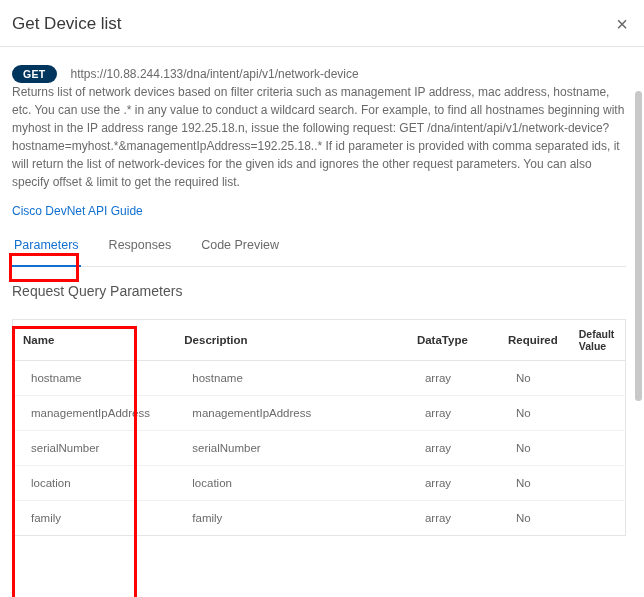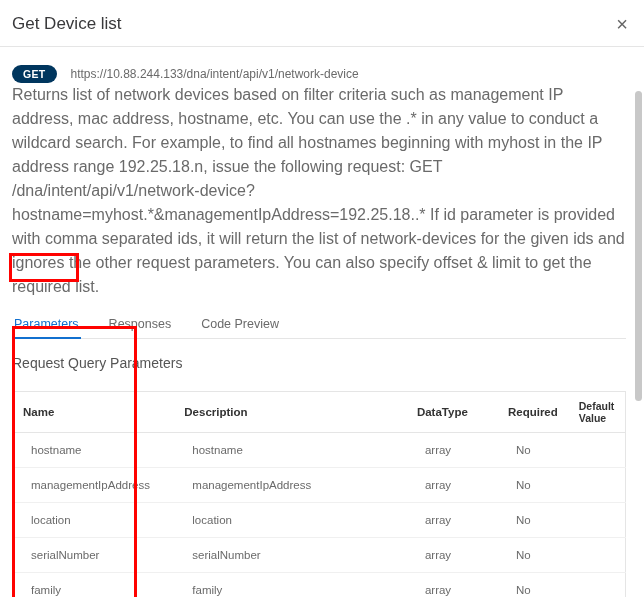--- a/index.html
+++ b/index.html
@@ -7,24 +7,24 @@
 .modal { width: 644px; height: 597px; position: relative; }
 .header { display: flex; justify-content: space-between; align-items: center; padding: 14px 16px 12px 12px; border-bottom: 1px solid #e5e5e5; }
 .title { font-size: 17px; font-weight: 400; color: #39393b; }
 .close { font-size: 20px; color: #666; cursor: pointer; line-height: 1; font-weight: 300; }
 .scroll-area { height: 552px; overflow-y: auto; position: relative; }
 
 .inner { padding: 18px 18px 0 12px; }
 .endpoint-row { display: flex; align-items: center; gap: 14px; }
 .method-badge { background: #00365e; color: #fff; font-size: 10.5px; font-weight: 600; letter-spacing: 0.3px; padding: 3px 11px; border-radius: 10px; }
 .endpoint-url { color: #6a6a6a; font-size: 12px; }
-.description { color: #6a6a6a; font-size: 16px; line-height: 1.5; margin-bottom: 12px; }
+.description { color: #6a6a6a; font-size: 12px; line-height: 1.5; margin-bottom: 12px; }
 .link { color: #1170cf; font-size: 12px; text-decoration: none; display: inline-block; margin-bottom: 14px; }
 .tabs { display: flex; gap: 26px; border-bottom: 1px solid #e5e5e5; margin-bottom: 16px; }
-.tab { font-size: 12.5px; color: #6a6a6a; padding: 6px 2px 7px; cursor: pointer; position: relative; }
+.tab { font-size: 12.5px; color: #6a6a6a; padding: 6px 2px 14px; cursor: pointer; position: relative; }
 .tab.active { color: #1170cf; }
 .tab.active::after { content: ""; position: absolute; left: 0; right: 0; bottom: -1px; height: 2px; background: #1170cf; }
 .section-title { font-size: 14px; color: #555; margin-bottom: 20px; }
 .table { width: 100%; border: 1px solid #e5e5e5; border-collapse: collapse; font-size: 11.5px; }
 .table th { text-align: left; font-weight: 600; color: #333; padding: 8px 10px; border-bottom: 1px solid #e5e5e5; background: #fff; }
 .table td { padding: 11px 18px; color: #6a6a6a; border-top: 1px solid #f0f0f0; }
 .col-name { width: 160px; }
 .col-desc { width: 230px; }
 .col-type { width: 90px; }
 .col-req { width: 70px; }
@@ -46,20 +46,21 @@
     <div class="scrollbar-thumb"></div>
     <div class="inner">
 
       <div class="endpoint-row">
         <span class="method-badge">GET</span>
         <span class="endpoint-url">https://10.88.244.133/dna/intent/api/v1/network-device</span>
       </div>
 
       <p class="description">Returns list of network devices based on filter criteria such as management IP address, mac address, hostname, etc. You can use the .* in any value to conduct a wildcard search. For example, to find all hostnames beginning with myhost in the IP address range 192.25.18.n, issue the following request: GET /dna/intent/api/v1/network-device?hostname=myhost.*&amp;managementIpAddress=192.25.18..* If id parameter is provided with comma separated ids, it will return the list of network-devices for the given ids and ignores the other request parameters. You can also specify offset &amp; limit to get the required list.</p>
 
+      <a class="link" href="#">Cisco DevNet API Guide</a>
 
       <div class="tabs">
         <div class="tab active">Parameters</div>
         <div class="tab">Responses</div>
         <div class="tab">Code Preview</div>
       </div>
 
       <div class="section-title">Request Query Parameters</div>
 
       <table class="table">
@@ -81,29 +82,29 @@
               <td></td>
             </tr>
             <tr>
               <td>managementIpAddress</td>
               <td>managementIpAddress</td>
               <td>array</td>
               <td>No</td>
               <td></td>
             </tr>
             <tr>
-              <td>location</td>
-              <td>location</td>
+              <td>serialNumber</td>
+              <td>serialNumber</td>
               <td>array</td>
               <td>No</td>
               <td></td>
             </tr>
             <tr>
-              <td>serialNumber</td>
-              <td>serialNumber</td>
+              <td>location</td>
+              <td>location</td>
               <td>array</td>
               <td>No</td>
               <td></td>
             </tr>
             <tr>
               <td>family</td>
               <td>family</td>
               <td>array</td>
               <td>No</td>
               <td></td>

